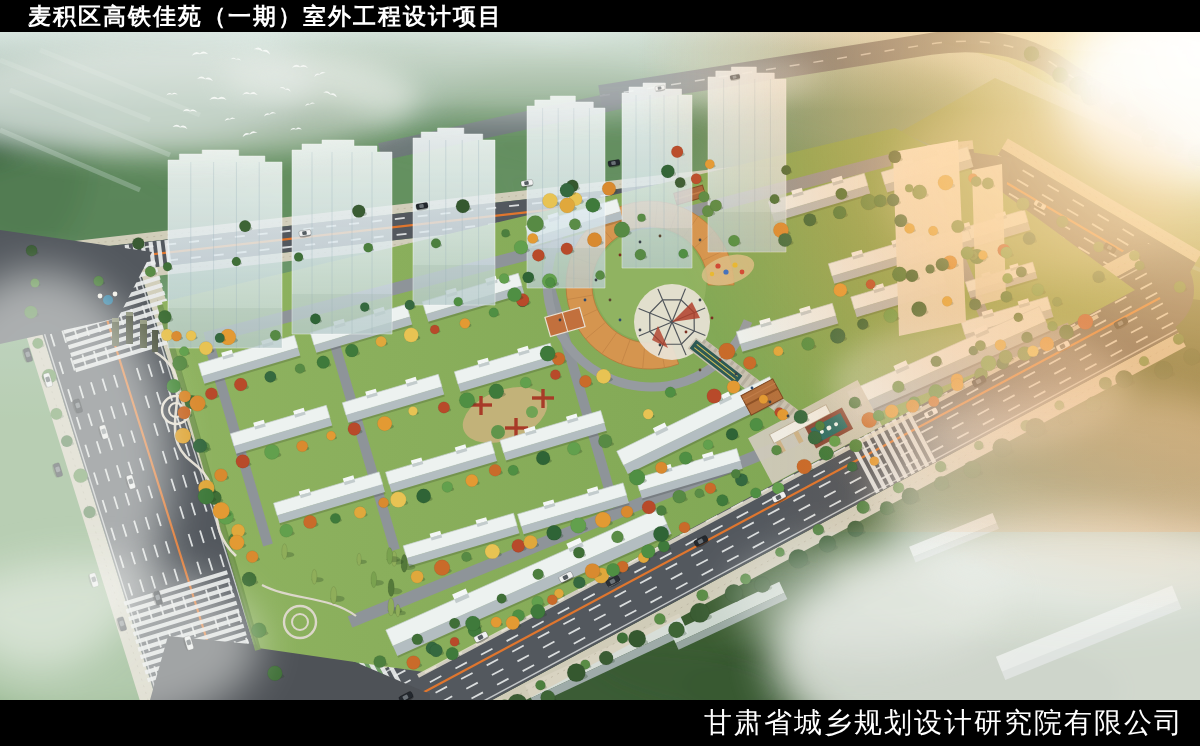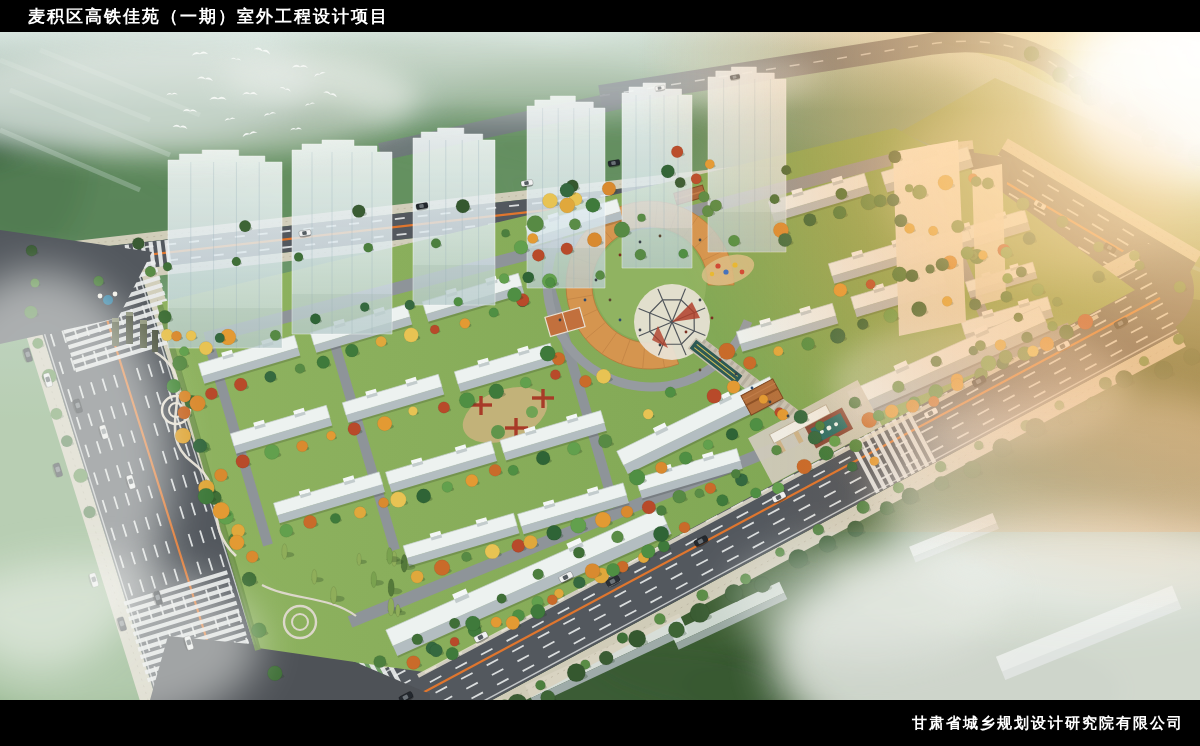--- a/index.html
+++ b/index.html
@@ -1,24 +1,24 @@
 <!DOCTYPE html>
 <html><head>
 <meta charset="utf-8">
 <style>
   html,body{margin:0;padding:0;background:#111;}
   .stage{position:relative;width:1200px;height:746px;background:#000;overflow:hidden;
          font-family:"DejaVu Serif","Liberation Serif",serif;}
   .title-bar{position:absolute;left:0;top:0;width:1200px;height:32px;background:#000;
              color:#fff;display:flex;align-items:center;}
-  .title-bar span{margin-left:28px;font-size:17px;font-weight:600;letter-spacing:2px;white-space:nowrap;}
+  .title-bar span{margin-left:28px;font-size:23px;font-weight:600;letter-spacing:2px;white-space:nowrap;}
   .artwork{position:absolute;left:0;top:32px;width:1200px;height:668px;}
   .bottom-bar{position:absolute;left:0;top:700px;width:1200px;height:46px;background:#000;
               color:#fff;display:flex;align-items:center;justify-content:flex-end;}
-  .bottom-bar span{margin-right:16px;font-size:15px;font-weight:700;letter-spacing:2px;white-space:nowrap;}
+  .bottom-bar span{margin-right:16px;font-size:28px;font-weight:400;letter-spacing:2px;white-space:nowrap;}
 </style>
 </head>
 <body>
 
 <div class="stage">
 
   <div class="title-bar">
     <span>麦积区高铁佳苑（一期）室外工程设计项目</span>
   </div>
 

